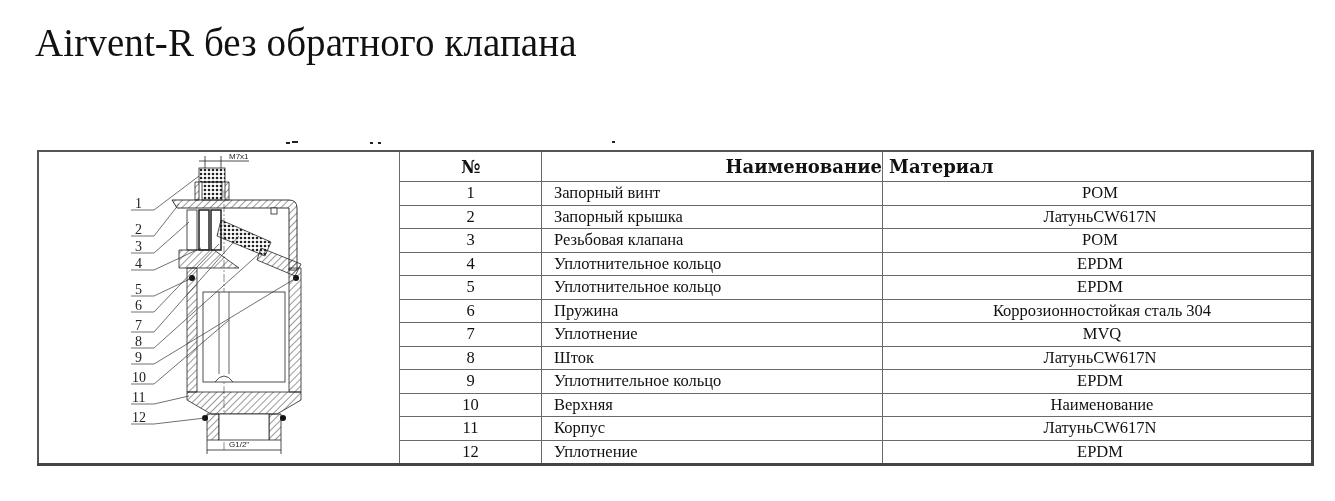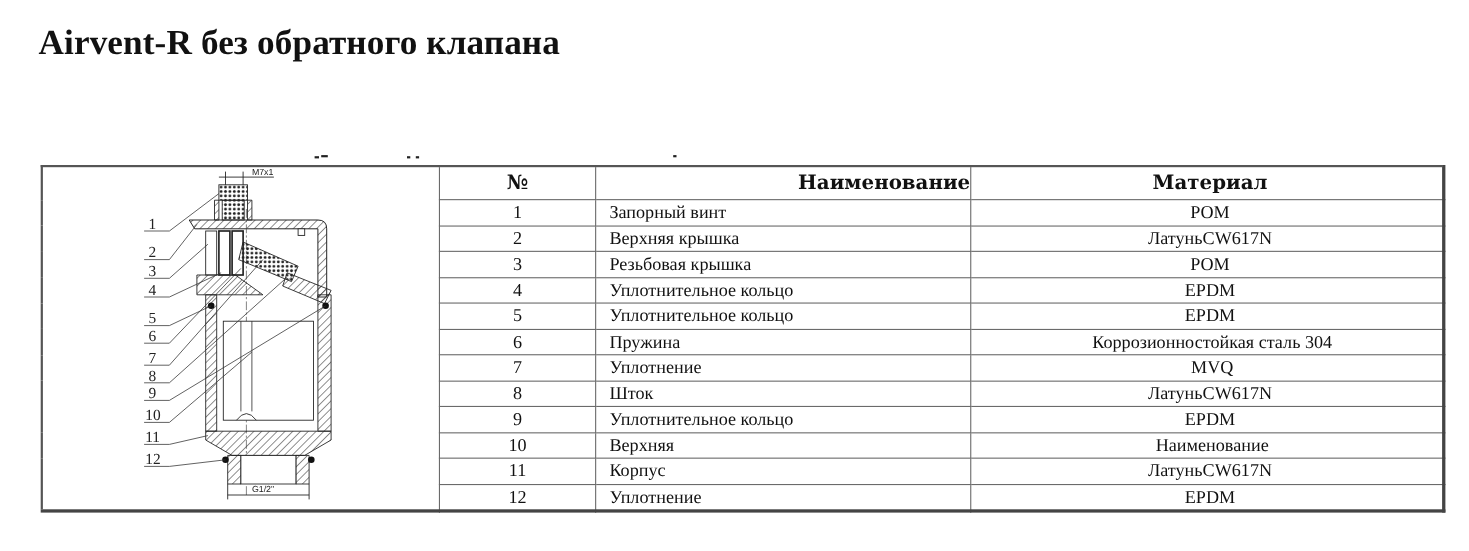--- a/index.html
+++ b/index.html
@@ -1,18 +1,18 @@
 <!DOCTYPE html>
 <html><head>
 <meta charset="utf-8">
 <style>
   html, body { margin: 0; padding: 0; background: #ffffff; }
   body { width: 1335px; height: 501px; position: relative; overflow: hidden;
          font-family: "Liberation Serif", "DejaVu Serif", serif; color: #111; }
-  .title { position: absolute; left: 35px; top: 20px; font-size: 32px; font-weight: bold; margin: 0; letter-spacing: 0.1px; }
+  .title { position: absolute; left: 35px; top: 20px; font-size: 39px; font-weight: normal; margin: 0; letter-spacing: 0.1px; }
   .specks { position: absolute; left: 270px; top: 140px; width: 360px; height: 6px; }
   .specks span { position: absolute; top: 2px; height: 2px; background: #222; }
   table.parts { position: absolute; left: 37px; top: 150px; border-collapse: collapse;
                 border: 2px solid #555; border-bottom: 3px solid #444; border-right: 3px solid #444; }
   table.parts td, table.parts th { border: 1px solid #6a6a6a; padding: 0; font-size: 16.5px; line-height: 20px; height: 22.5px; }
   table.parts th { height: 29px; font-weight: bold; font-size: 18px; font-family: "DejaVu Serif", serif; }
   .c-img { width: 360px; vertical-align: top; position: relative; }
   .c-no { width: 141px; text-align: center; }
   .c-name { width: 328px; text-align: left; padding-left: 12px !important; }
   .c-mat { width: 418px; text-align: center; padding-left: 6px !important; }
@@ -118,35 +118,35 @@
           <path d="M92 196 L115 196 L222 100"></path>
           <path d="M92 212 L115 212 L257 126"></path>
           <path d="M92 232 L115 232 L190 168"></path>
           <path d="M92 252 L115 252 L150 244"></path>
           <path d="M92 272 L115 272 L166 266"></path>
         </g>
       </svg>
     </td>
     <th class="c-no">№</th>
     <th class="c-name" style="text-align:right;padding-left:0">Наименование</th>
-    <th class="c-mat" style="text-align:center;padding-left:0">Материал</th>
+    <th class="c-mat" style="text-align:left;padding-left:0">Материал</th>
   </tr>
   <tr>
         <td class="c-no">1</td>
         <td class="c-name">Запорный винт</td>
         <td class="c-mat">POM</td>
       </tr>
   <tr>
         <td class="c-no">2</td>
-        <td class="c-name">Верхняя крышка</td>
+        <td class="c-name">Запорный крышка</td>
         <td class="c-mat">ЛатуньCW617N</td>
       </tr>
   <tr>
         <td class="c-no">3</td>
-        <td class="c-name">Резьбовая крышка</td>
+        <td class="c-name">Резьбовая клапана</td>
         <td class="c-mat">POM</td>
       </tr>
   <tr>
         <td class="c-no">4</td>
         <td class="c-name">Уплотнительное кольцо</td>
         <td class="c-mat">EPDM</td>
       </tr>
   <tr>
         <td class="c-no">5</td>
         <td class="c-name">Уплотнительное кольцо</td>

